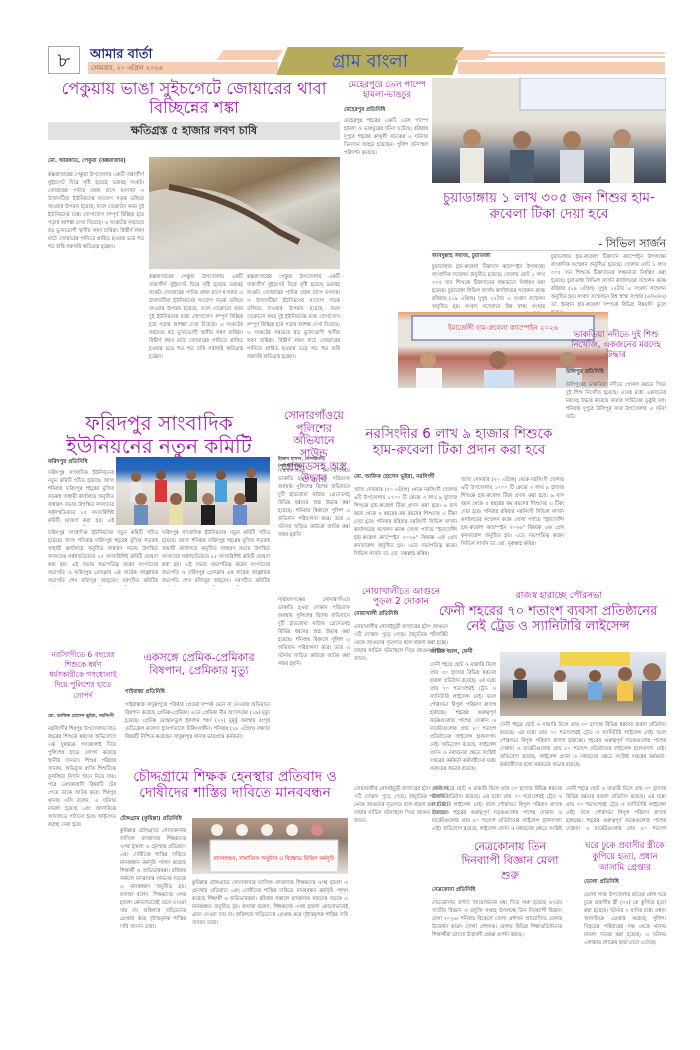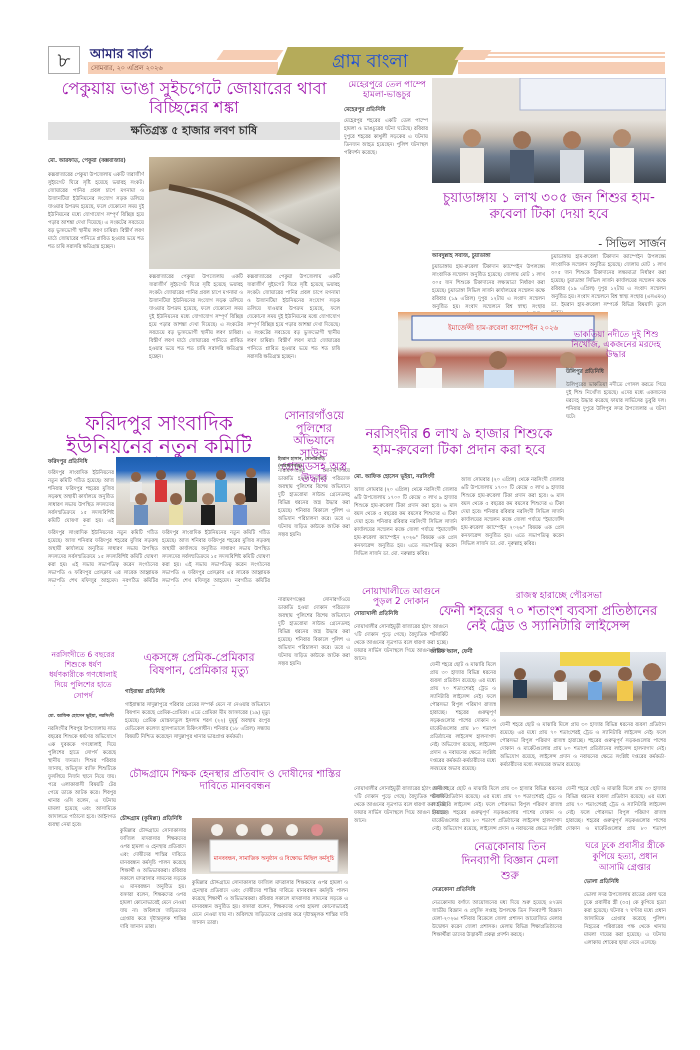--- a/index.html
+++ b/index.html
@@ -162,21 +162,21 @@
 
 <div class="abs hl" style="left:48px;top:650px;width:70px;font-size:7.5px;line-height:1.35;">নরসিংদীতে 6 বছরের শিশুকে ধর্ষণ ধর্ষণকারীকে গণধোলাই দিয়ে পুলিশের হাতে সোপর্দ</div>
 <div class="abs byline" style="left:48px;top:713px;width:70px;font-size:4.5px;">মো. আফিক হোসেন ভূইয়া, নরসিংদী</div>
 <div class="abs body-text" style="left:48px;top:724px;width:68px;height:280px;">নরসিংদীর শিবপুর উপজেলায় সাত বছরের শিশুকে ধর্ষণের অভিযোগে এক যুবককে গণধোলাই দিয়ে পুলিশের হাতে সোপর্দ করেছে স্থানীয় জনতা। শিশুর পরিবার জানায়, অভিযুক্ত ব্যক্তি শিশুটিকে ফুসলিয়ে নির্জন স্থানে নিয়ে যায়। পরে এলাকাবাসী বিষয়টি টের পেয়ে তাকে আটক করে। শিবপুর থানার ওসি বলেন, এ ঘটনায় মামলা হয়েছে এবং আসামিকে আদালতে পাঠানো হবে। আইনগত ব্যবস্থা নেয়া হবে।</div>
 
 <div class="abs hl" style="left:125px;top:652px;width:148px;font-size:11px;">একসঙ্গে প্রেমিক-প্রেমিকার বিষপান, প্রেমিকার মৃত্যু</div>
 <div class="abs byline" style="left:125px;top:688px;width:60px;">গাইবান্ধা প্রতিনিধি</div>
 <div class="abs body-text" style="left:125px;top:700px;width:145px;height:55px;">গাইবান্ধার সাদুল্লাপুরে পরিবার প্রেমের সম্পর্ক মেনে না নেওয়ার অভিমানে বিষপান করেছে প্রেমিক-প্রেমিকা। এতে প্রেমিকা মীম আক্তারের (১৯) মৃত্যু হয়েছে। প্রেমিক মোস্তফাতুল ইসলাম শরণ (২২) মুমূর্ষু অবস্থায় রংপুর মেডিকেল কলেজ হাসপাতালে চিকিৎসাধীন। শনিবার (১৮ এপ্রিল) সন্ধ্যায় বিষয়টি নিশ্চিত করেছেন সাদুল্লাপুর থানার ভারপ্রাপ্ত কর্মকর্তা।</div>
 <div class="abs body-text" style="left:278px;top:595px;width:72px;height:160px;">নারায়ণগঞ্জের সোনারগাঁওয়ে ডাকাতি হওয়া দোকান পরিত্যক্ত অবস্থায় পুলিশের বিশেষ অভিযানে দুটি হাতবোমা সাউন্ড গ্রেনেডসহ বিভিন্ন ধরনের অস্ত্র উদ্ধার করা হয়েছে। শনিবার বিকালে পুলিশ এ অভিযান পরিচালনা করে। তবে এ ঘটনায় জড়িত কাউকে আটক করা সম্ভব হয়নি।</div>
 
-<div class="abs hl" style="left:120px;top:768px;width:230px;font-size:10px;">চৌদ্দগ্রামে শিক্ষক হেনস্থার প্রতিবাদ ও দোষীদের শাস্তির দাবিতে মানববন্ধন</div>
+<div class="abs hl" style="left:120px;top:768px;width:230px;font-size:14px;">চৌদ্দগ্রামে শিক্ষক হেনস্থার প্রতিবাদ ও দোষীদের শাস্তির দাবিতে মানববন্ধন</div>
 <div class="abs byline" style="left:120px;top:815px;width:80px;">চৌদ্দগ্রাম (কুমিল্লা) প্রতিনিধি</div>
 <div class="abs body-text" style="left:120px;top:826px;width:66px;height:180px;">কুমিল্লার চৌদ্দগ্রামে সোনাকাসার ফাজিল মাদরাসার শিক্ষকদের ওপর হামলা ও হেনস্থার প্রতিবাদে এবং দোষীদের শাস্তির দাবিতে মানববন্ধন কর্মসূচি পালন করেছে শিক্ষার্থী ও অভিভাবকরা। রবিবার সকালে মাদরাসার সামনের সড়কে এ মানববন্ধন অনুষ্ঠিত হয়। বক্তারা বলেন, শিক্ষকদের ওপর হামলা কোনোভাবেই মেনে নেওয়া যায় না। অবিলম্বে জড়িতদের গ্রেপ্তার করে দৃষ্টান্তমূলক শাস্তির দাবি জানান তারা।</div>
 <div class="abs photo" style="left:192px;top:818px;width:156px;height:56px;background:linear-gradient(180deg,#b79a86 0%,#8c7b70 40%,#e8e4dc 100%);">
   <svg width="156" height="56">
     <circle cx="25" cy="12" r="6" fill="#f4f1ec"></circle>
       <circle cx="50" cy="12" r="6" fill="#f4f1ec"></circle>
     <circle cx="75" cy="12" r="6" fill="#f4f1ec"></circle>
       <circle cx="100" cy="12" r="6" fill="#f4f1ec"></circle>
     <circle cx="125" cy="12" r="6" fill="#d98a8a"></circle>
     <rect x="18" y="22" width="128" height="32" fill="#fbfbfb" stroke="#ccc"></rect>

